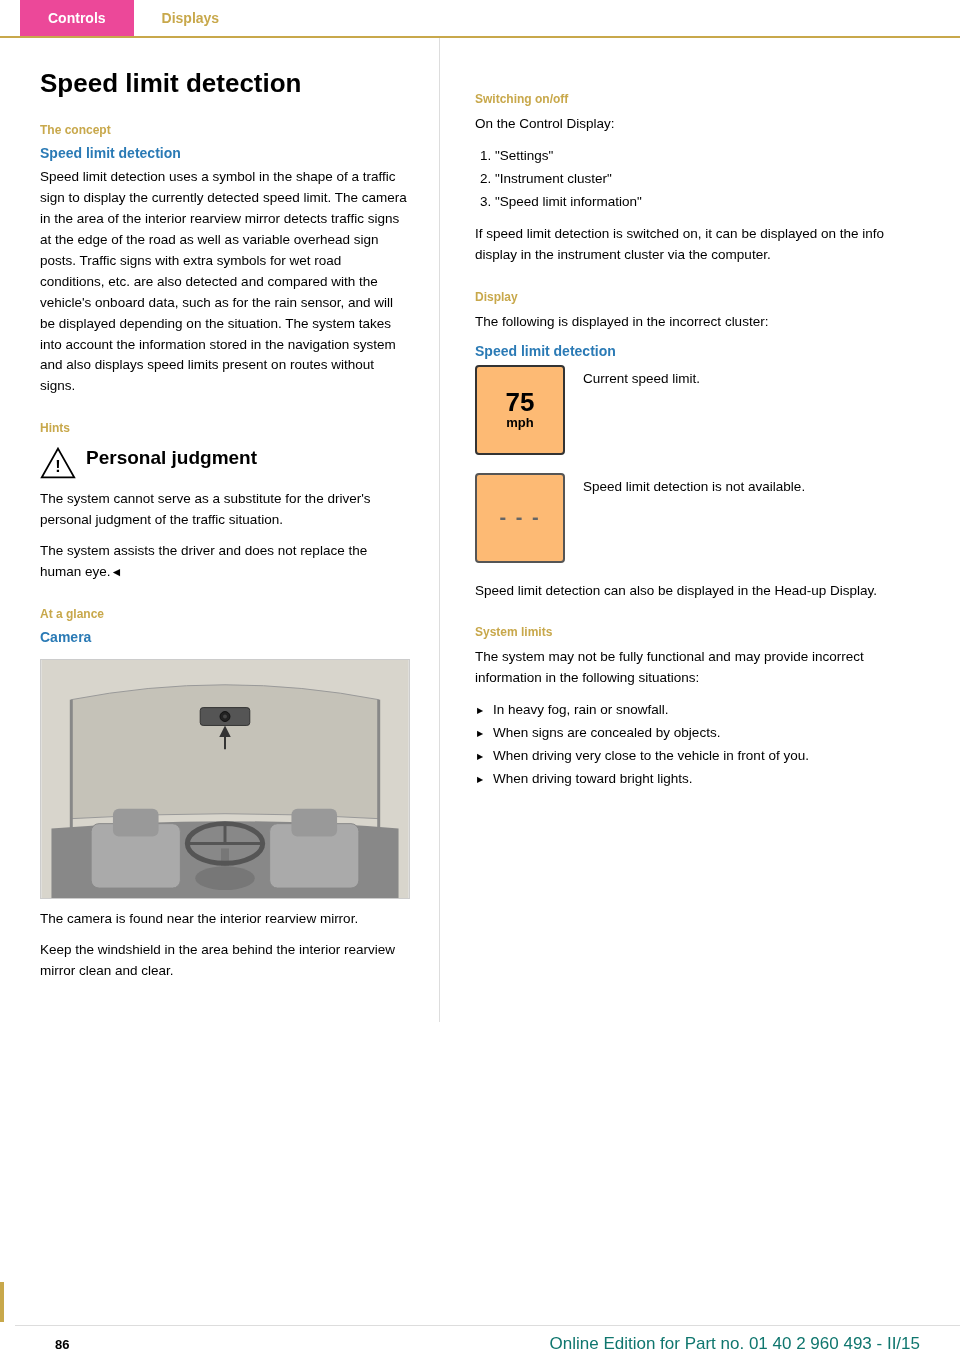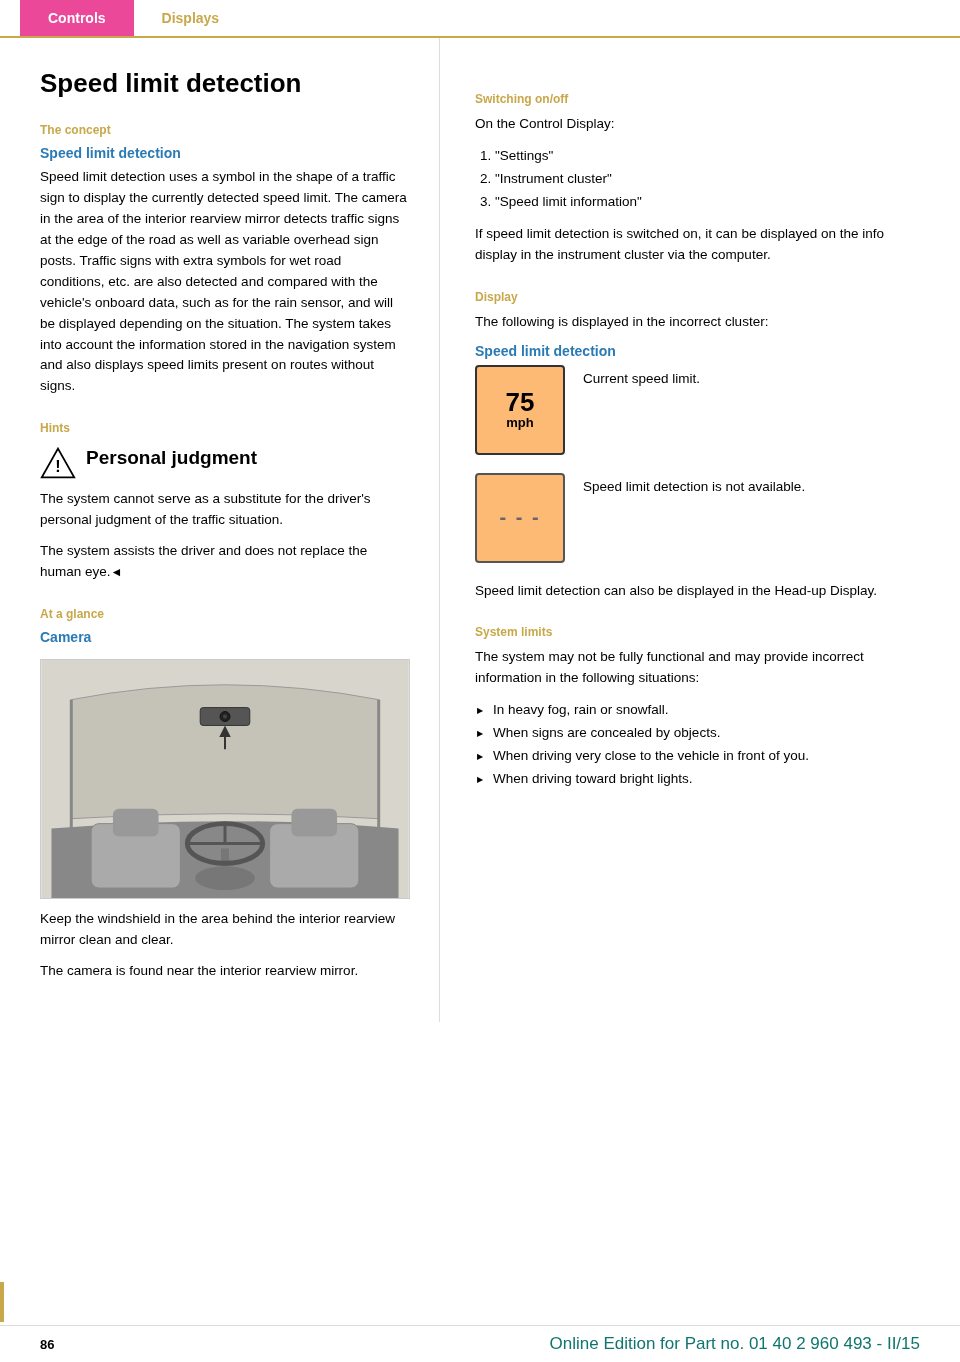--- a/index.html
+++ b/index.html
@@ -189,21 +189,21 @@
       position: absolute;
       left: 2px;
       top: 5px;
       color: #000;
     }
 
     
     .footer {
       position: absolute;
       bottom: 0;
-      left: 0;
+      left: 15px;
       right: 0;
       display: flex;
       justify-content: space-between;
       align-items: center;
       padding: 8px 40px;
       border-top: 1px solid #ddd;
     }
     .footer-page {
       font-size: 13px;
       font-weight: bold;
@@ -302,23 +302,23 @@
         <ellipse cx="185" cy="185" rx="38" ry="20" fill="none" stroke="#555" stroke-width="5"></ellipse>
         <line x1="147" y1="185" x2="185" y2="185" stroke="#555" stroke-width="3"></line>
         <line x1="185" y1="185" x2="223" y2="185" stroke="#555" stroke-width="3"></line>
         <line x1="185" y1="165" x2="185" y2="185" stroke="#555" stroke-width="3"></line>
 
         <line x1="30" y1="40" x2="30" y2="170" stroke="#888" stroke-width="3"></line>
         <line x1="340" y1="40" x2="340" y2="170" stroke="#888" stroke-width="3"></line>
       </svg>
     </div>
 
+    <p class="body-text">The camera is found near the interior rearview mirror.</p>
+
     <p class="body-text">Keep the windshield in the area behind the interior rearview mirror clean and clear.</p>
-
-    <p class="body-text">The camera is found near the interior rearview mirror.</p>
 
   </div>
 
   <div class="col-right">
 
     <h2 class="section-title">Switching on/off</h2>
 
     <p class="body-text">On the Control Display:</p>
 
     <ol class="steps">

